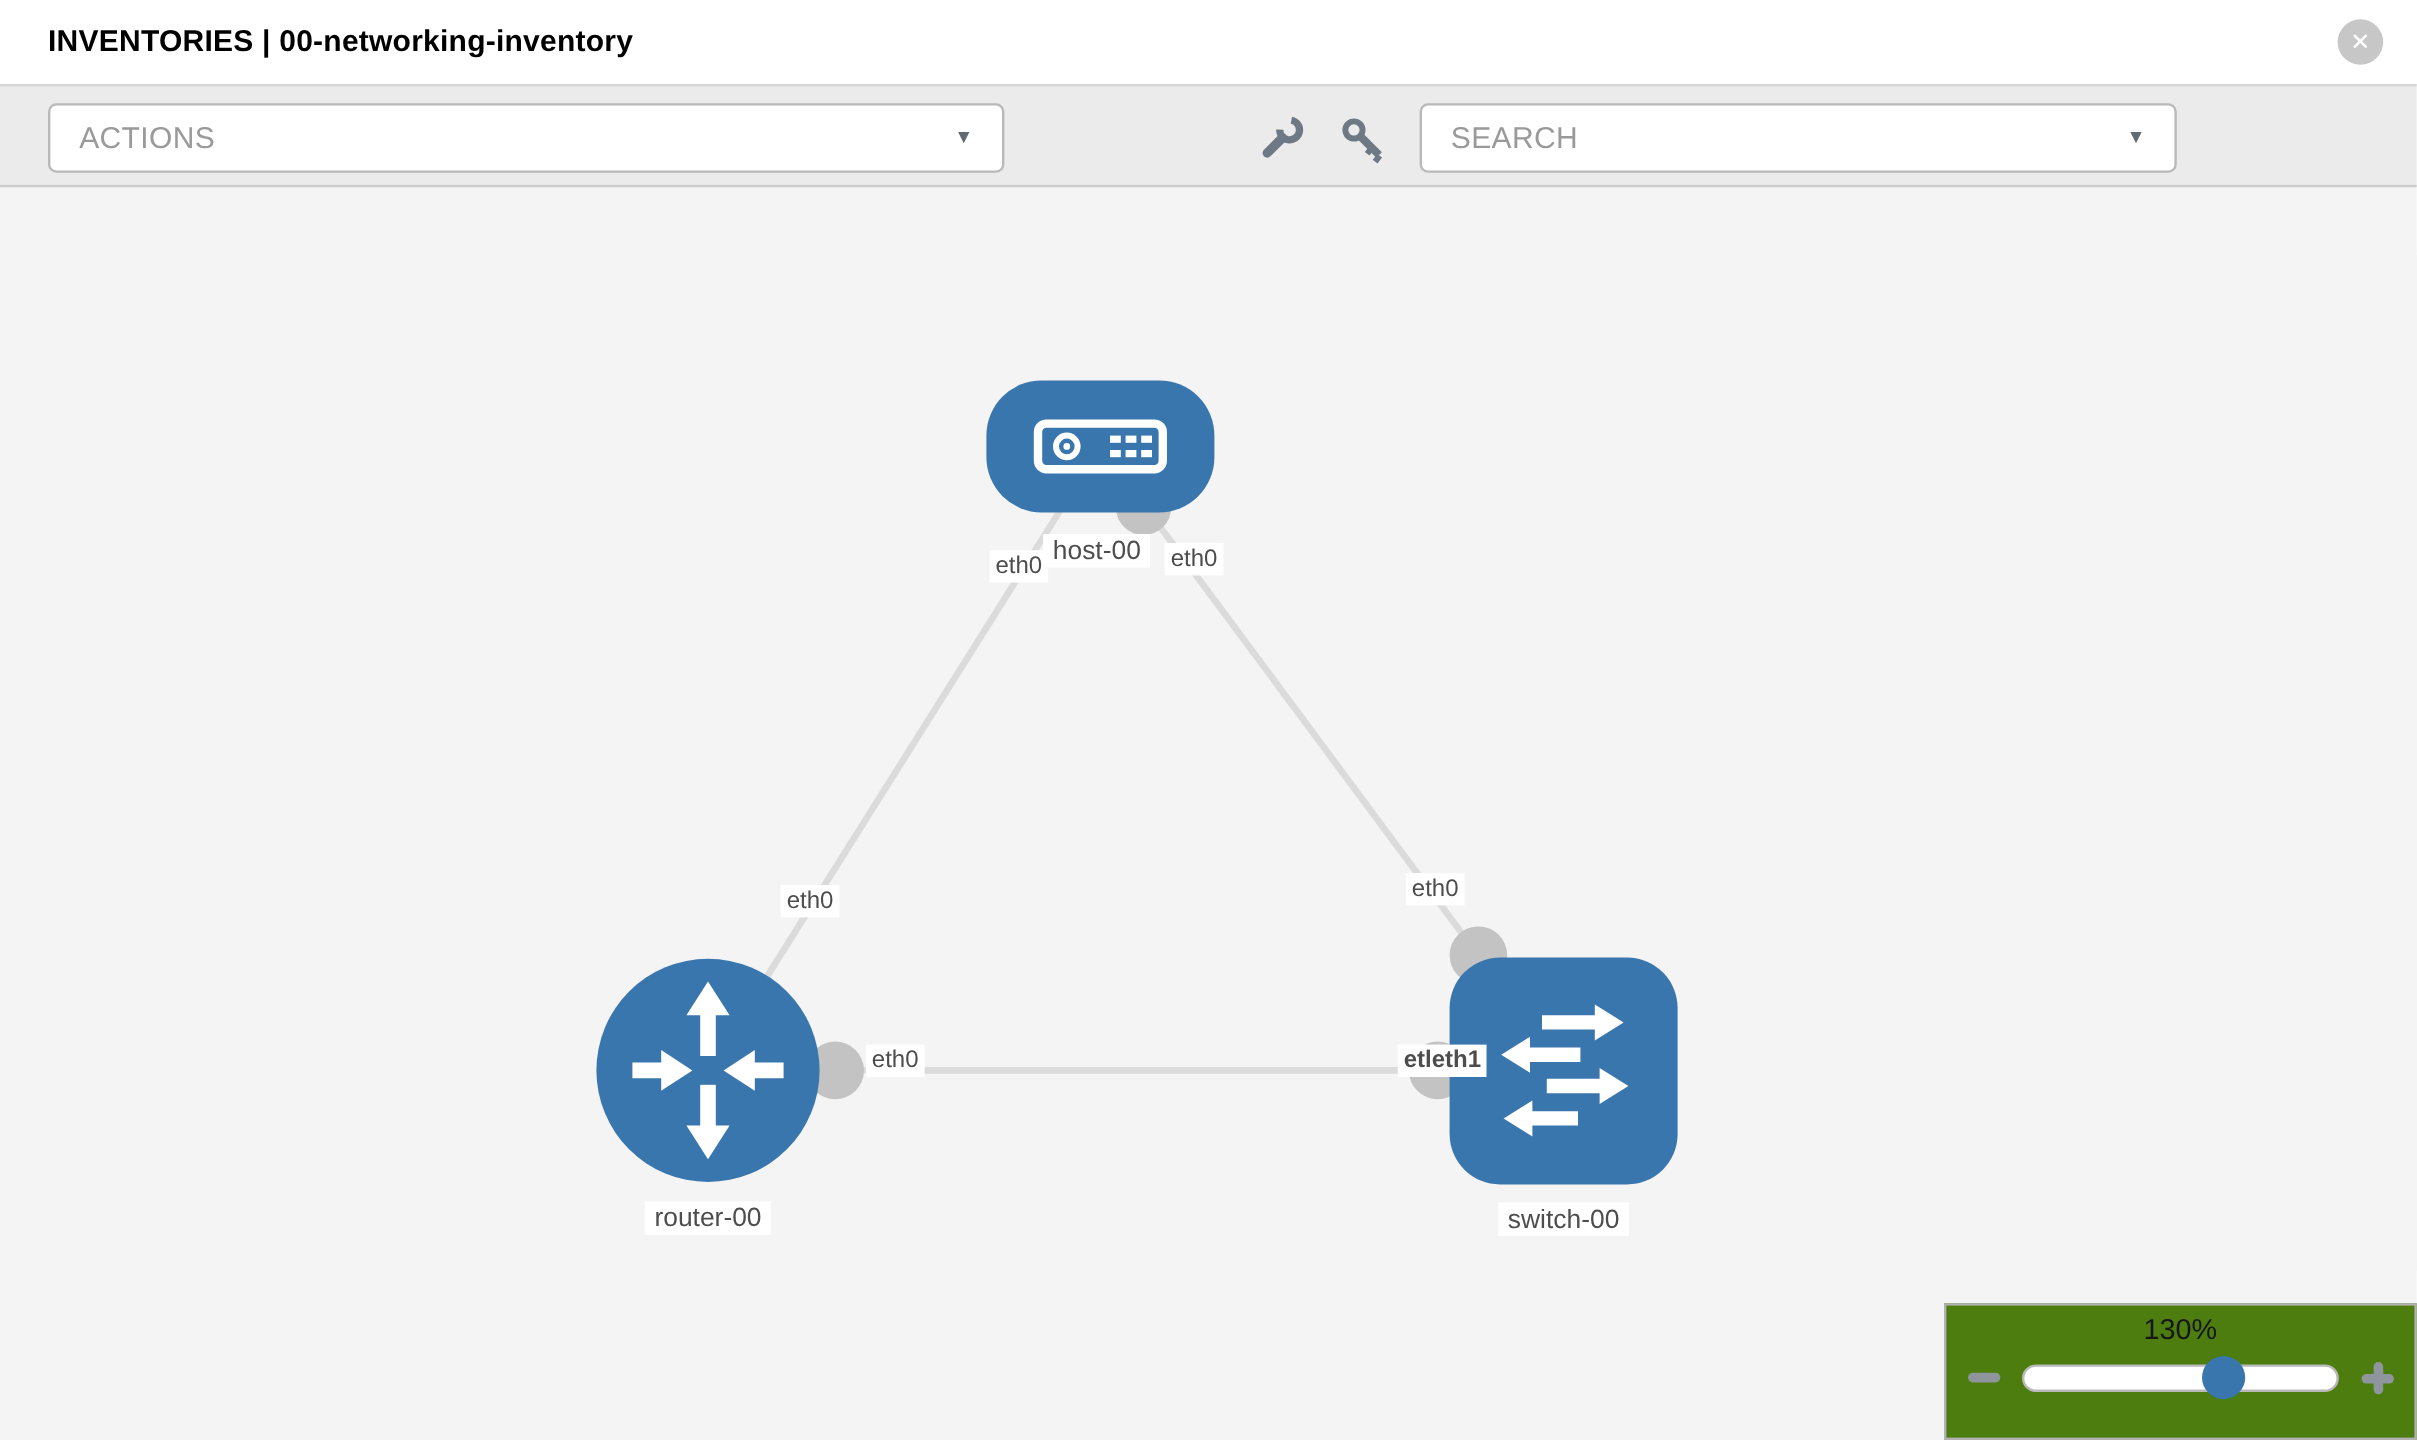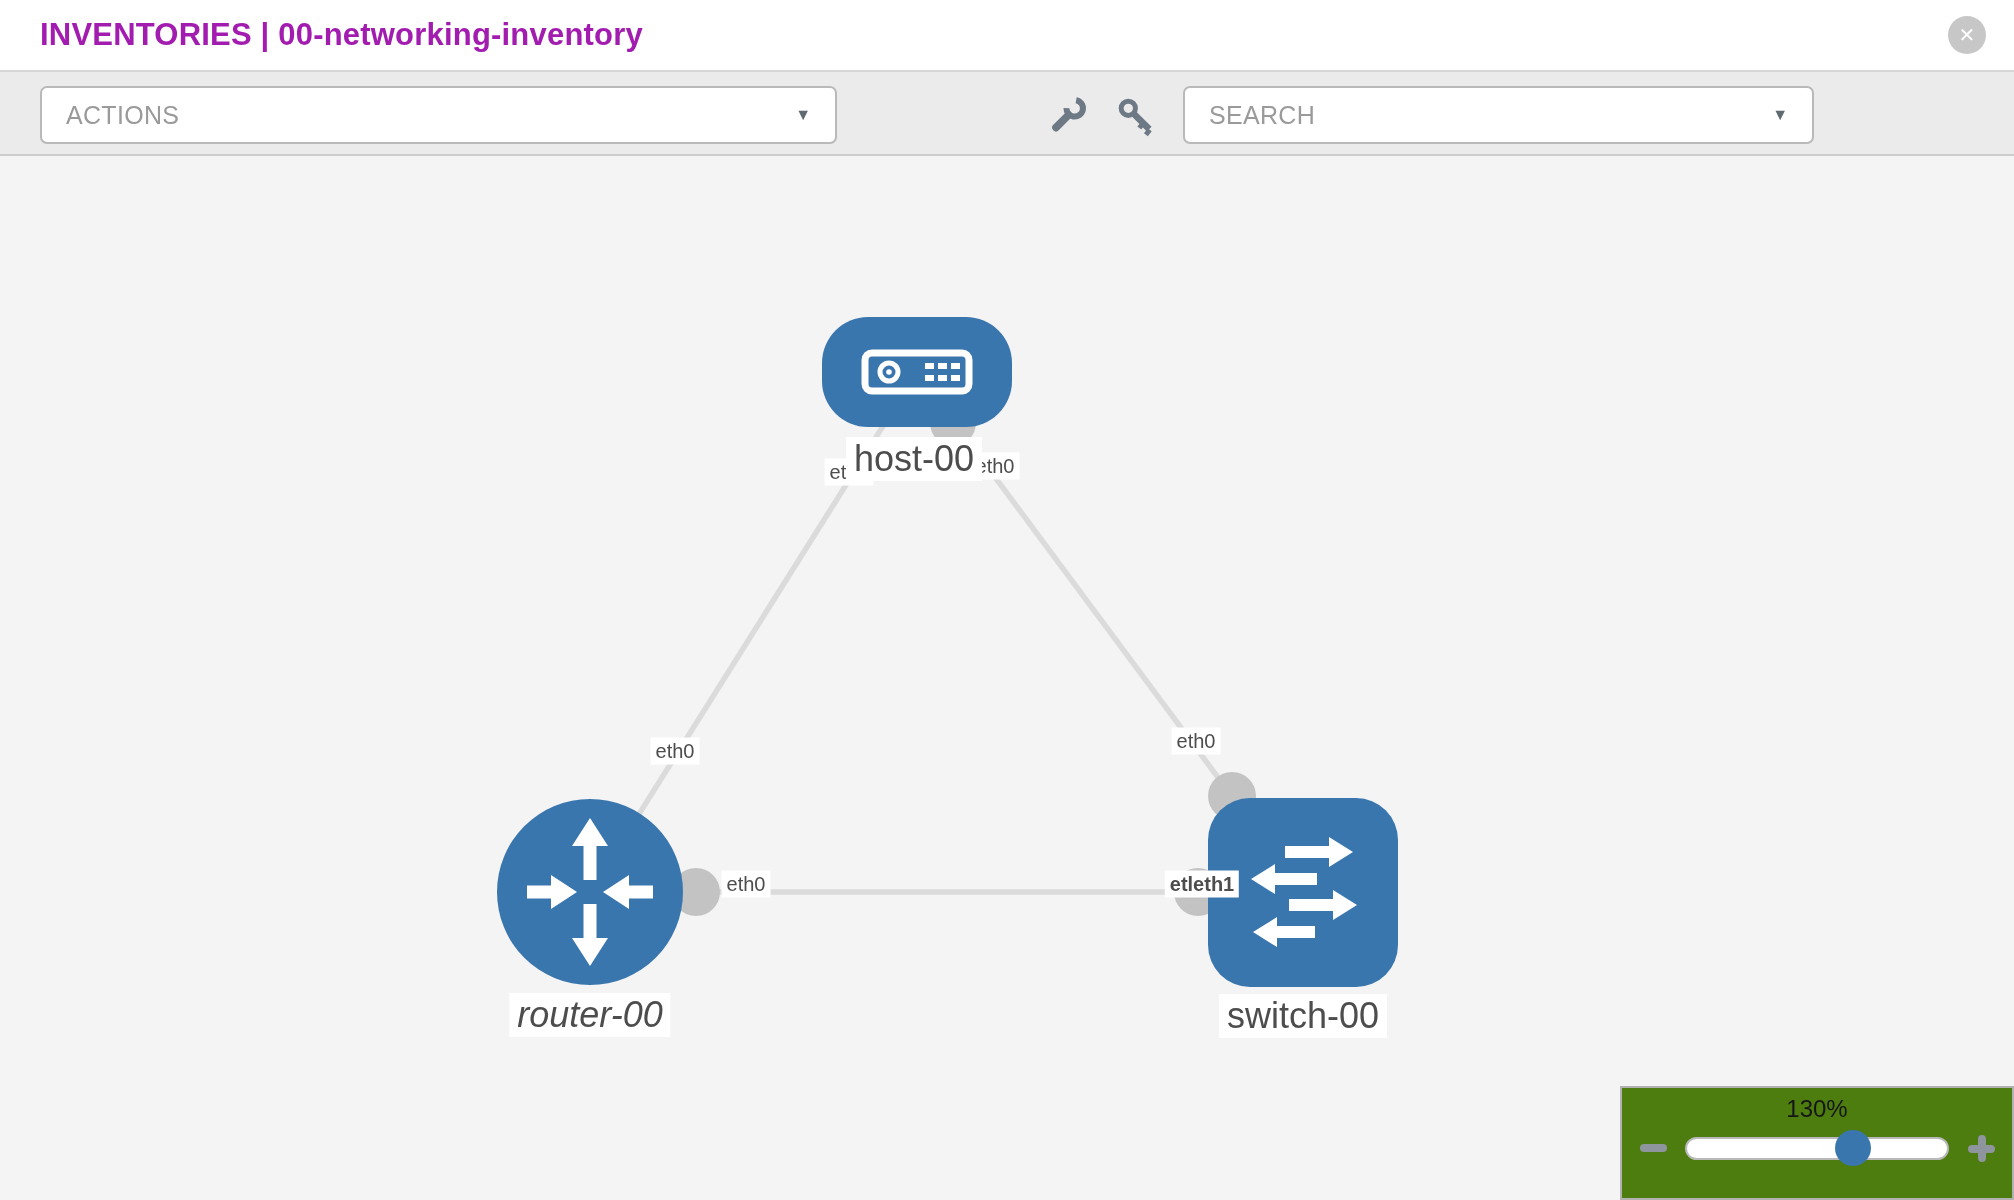--- a/index.html
+++ b/index.html
@@ -2,21 +2,21 @@
 <html><head>
 <meta charset="utf-8">
 <style>
   * { margin:0; padding:0; box-sizing:border-box; }
   html,body { width:2014px; height:1200px; overflow:hidden;
     font-family:"Liberation Sans", sans-serif; background:#fff; position:relative; }
 
   
   .header { position:absolute; top:0; left:0; right:0; height:70px; background:#fff; z-index:30; }
   .page-title { position:absolute; left:40px; top:50%; transform:translateY(-50%);
-    font-size:31px; font-weight:700; color:#a21caf; letter-spacing:.2px; }
+    font-size:25px; font-weight:700; color:#000000; letter-spacing:.2px; }
   .close-btn { position:absolute; right:28px; top:16px; width:38px; height:38px; border:none;
     border-radius:50%; background:#c7c7c7; color:#fff; font-size:20px; font-weight:700;
     display:flex; align-items:center; justify-content:center; cursor:pointer;
     font-family:"DejaVu Sans", sans-serif; line-height:1; }
 
   
   .toolbar { position:absolute; top:70px; left:0; right:0; height:86px; background:#ebebeb;
     border-top:2px solid #d6d6d6; border-bottom:2px solid #cccccc; z-index:25; }
   .dropdown { position:absolute; top:14px; height:58px; background:#fff;
     border:2px solid #b9b9b9; border-radius:7px; display:flex; align-items:center;
@@ -28,21 +28,21 @@
   .tool-btn { position:absolute; top:20px; width:48px; height:48px; background:transparent;
     border:none; cursor:pointer; padding:2px; }
   .tool-btn.wrench { left:1043px; }
   .tool-btn.key    { left:1112px; }
 
   
   .canvas { position:absolute; top:156px; left:0; right:0; bottom:0; background:#f4f4f4; }
   svg.topo { position:absolute; left:0; top:0; }
   .lbl { position:absolute; transform:translate(-50%,-50%); background:#fff; color:#4d4d4d;
     white-space:nowrap; z-index:6; }
-  .node-label { font-size:36px; padding:1px 8px; }
+  .node-label { font-size:22px; padding:1px 8px; }
   .link-label { font-size:20px; padding:2px 5px; }
 
   
   .zoom-panel { position:absolute; right:0; bottom:0; width:394px; height:114px;
     background:#4d7c0f; border:2px solid #b2b2b2; z-index:10; }
   .zoom-level { text-align:center; margin-top:7px; font-size:24px; color:#161616; }
   .zoom-row { display:flex; align-items:center; margin-top:9px; padding:0 15px; }
   .zoom-btn { background:none; border:none; cursor:pointer; width:32px; height:32px;
     display:flex; align-items:center; justify-content:center; flex:0 0 auto; }
   .minus-bar { width:27px; height:8px; background:#8f959c; border-radius:4px; display:block; }
@@ -152,21 +152,21 @@
   </svg>
 
   <div class="lbl link-label" style="left:849px;  top:316px;">eth0</div>
   <div class="lbl link-label" style="left:995px;  top:310px;">eth0</div>
   <div class="lbl link-label" style="left:675px;  top:595px;">eth0</div>
   <div class="lbl link-label" style="left:1196px; top:585px;">eth0</div>
   <div class="lbl link-label" style="left:746px;  top:728px;">eth0</div>
   <div class="lbl link-label" style="left:1202px; top:728px;font-weight:bold;">etleth1</div>
 
   <div class="lbl node-label" style="left:914px;  top:303px;">host-00</div>
-  <div class="lbl node-label" style="left:590px;  top:859px;font-style:italic;">router-00</div>
+  <div class="lbl node-label" style="left:590px;  top:859px;">router-00</div>
   <div class="lbl node-label" style="left:1303px; top:860px;">switch-00</div>
 
   <div class="zoom-panel">
     <div class="zoom-level">130%</div>
     <div class="zoom-row">
       <button class="zoom-btn">
         <span class="minus-bar"></span>
       </button>
       <div class="slider-track">
         <div class="slider-handle"></div>

